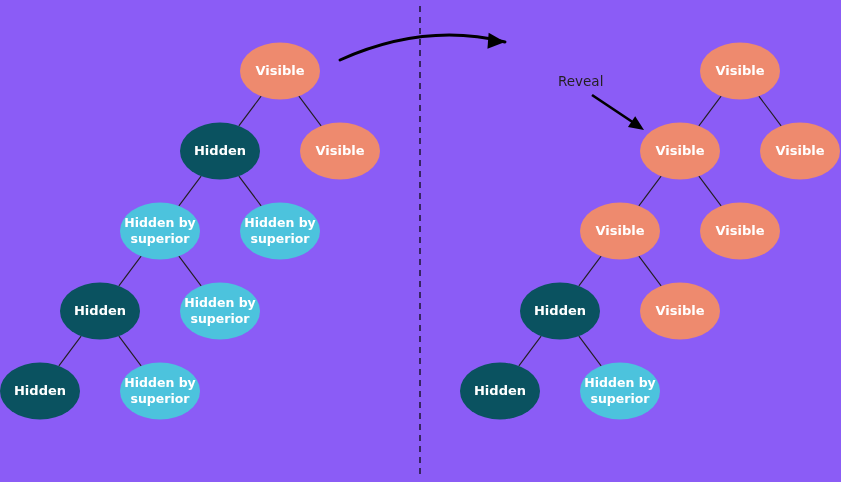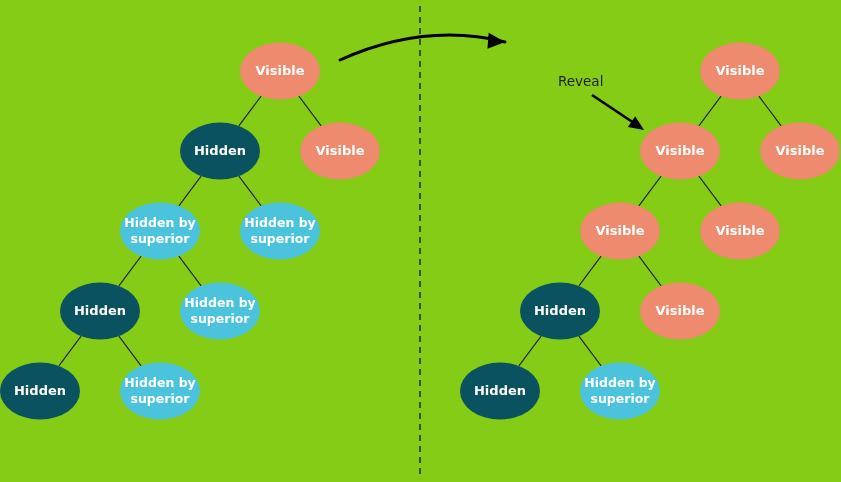--- a/index.html
+++ b/index.html
@@ -7,21 +7,21 @@
     padding: 0;
     background: #ffffff;
   }
   body {
     font-family: "DejaVu Sans", sans-serif;
   }
   #canvas {
     position: relative;
     width: 841px;
     height: 482px;
-    background: #84cc16;
+    background: #8b5cf6;
     overflow: hidden;
   }
   #diagram-svg {
     position: absolute;
     top: 0;
     left: 0;
     width: 841px;
     height: 482px;
   }
   .node-ellipse {

